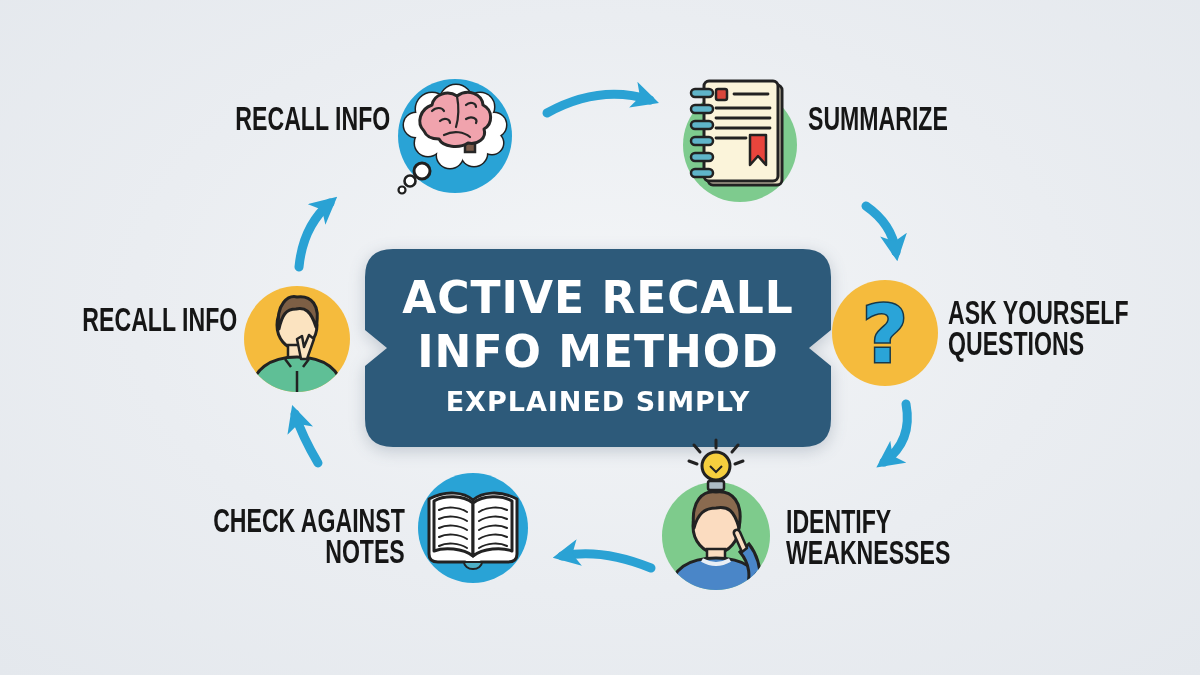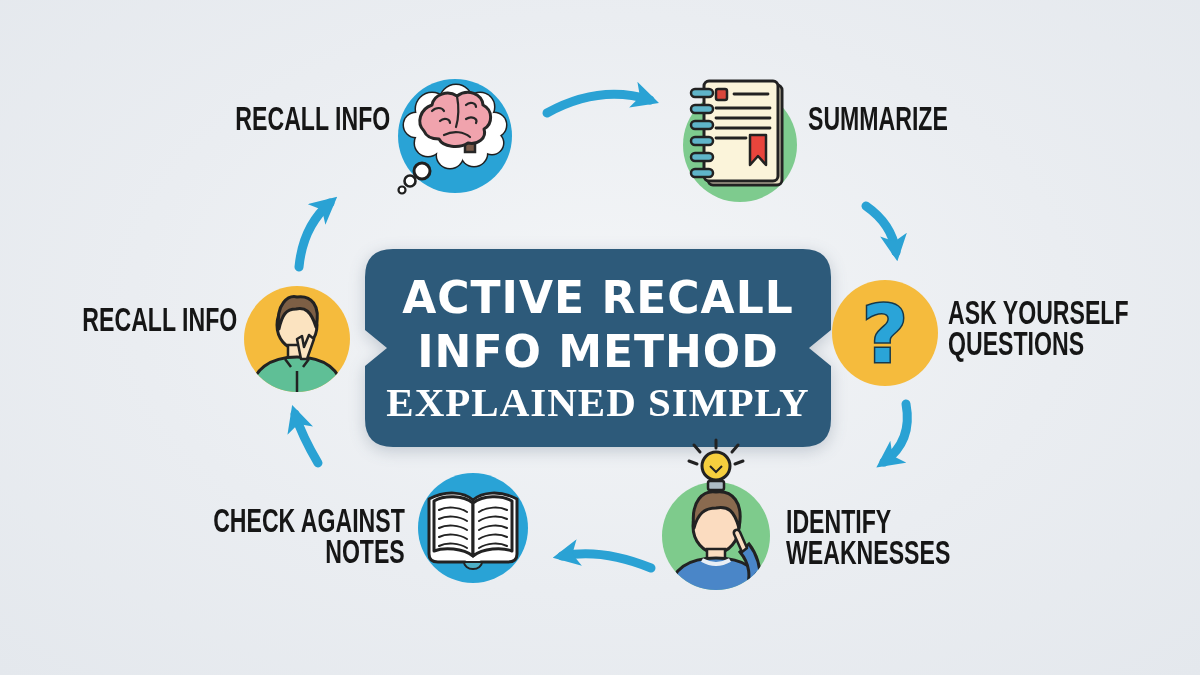--- a/index.html
+++ b/index.html
@@ -25,21 +25,21 @@
   
   .banner-wrap{position:absolute;left:365px;top:232px;width:466px;height:198px;margin-top:17px;}
   .banner-svg{position:absolute;left:0;top:0;filter:drop-shadow(0 4px 8px rgba(35,60,85,.22));}
   .banner-text{
     position:absolute;left:0;top:0;width:100%;height:100%;
     display:flex;flex-direction:column;align-items:center;justify-content:center;
     color:#ffffff;font-family:"DejaVu Sans","Liberation Sans",sans-serif;
     text-align:center;
   }
   .banner-l1,.banner-l2{font-size:44px;font-weight:800;line-height:54px;letter-spacing:1px;}
-  .banner-l3{font-size:41px;font-weight:800;line-height:46px;letter-spacing:1px;font-family:Liberation Serif, serif;}
+  .banner-l3{font-size:27px;font-weight:800;line-height:46px;letter-spacing:1px;}
   svg{display:block;}
 </style>
 </head>
 <body>
 
 <div class="canvas">
 
   <svg class="abs" style="left:0;top:0;" width="1200" height="675" viewBox="0 0 1200 675">
     <defs>
       <marker id="ah" viewBox="0 0 10 10" refX="6.5" refY="5" markerWidth="3" markerHeight="3" orient="auto-start-reverse">

